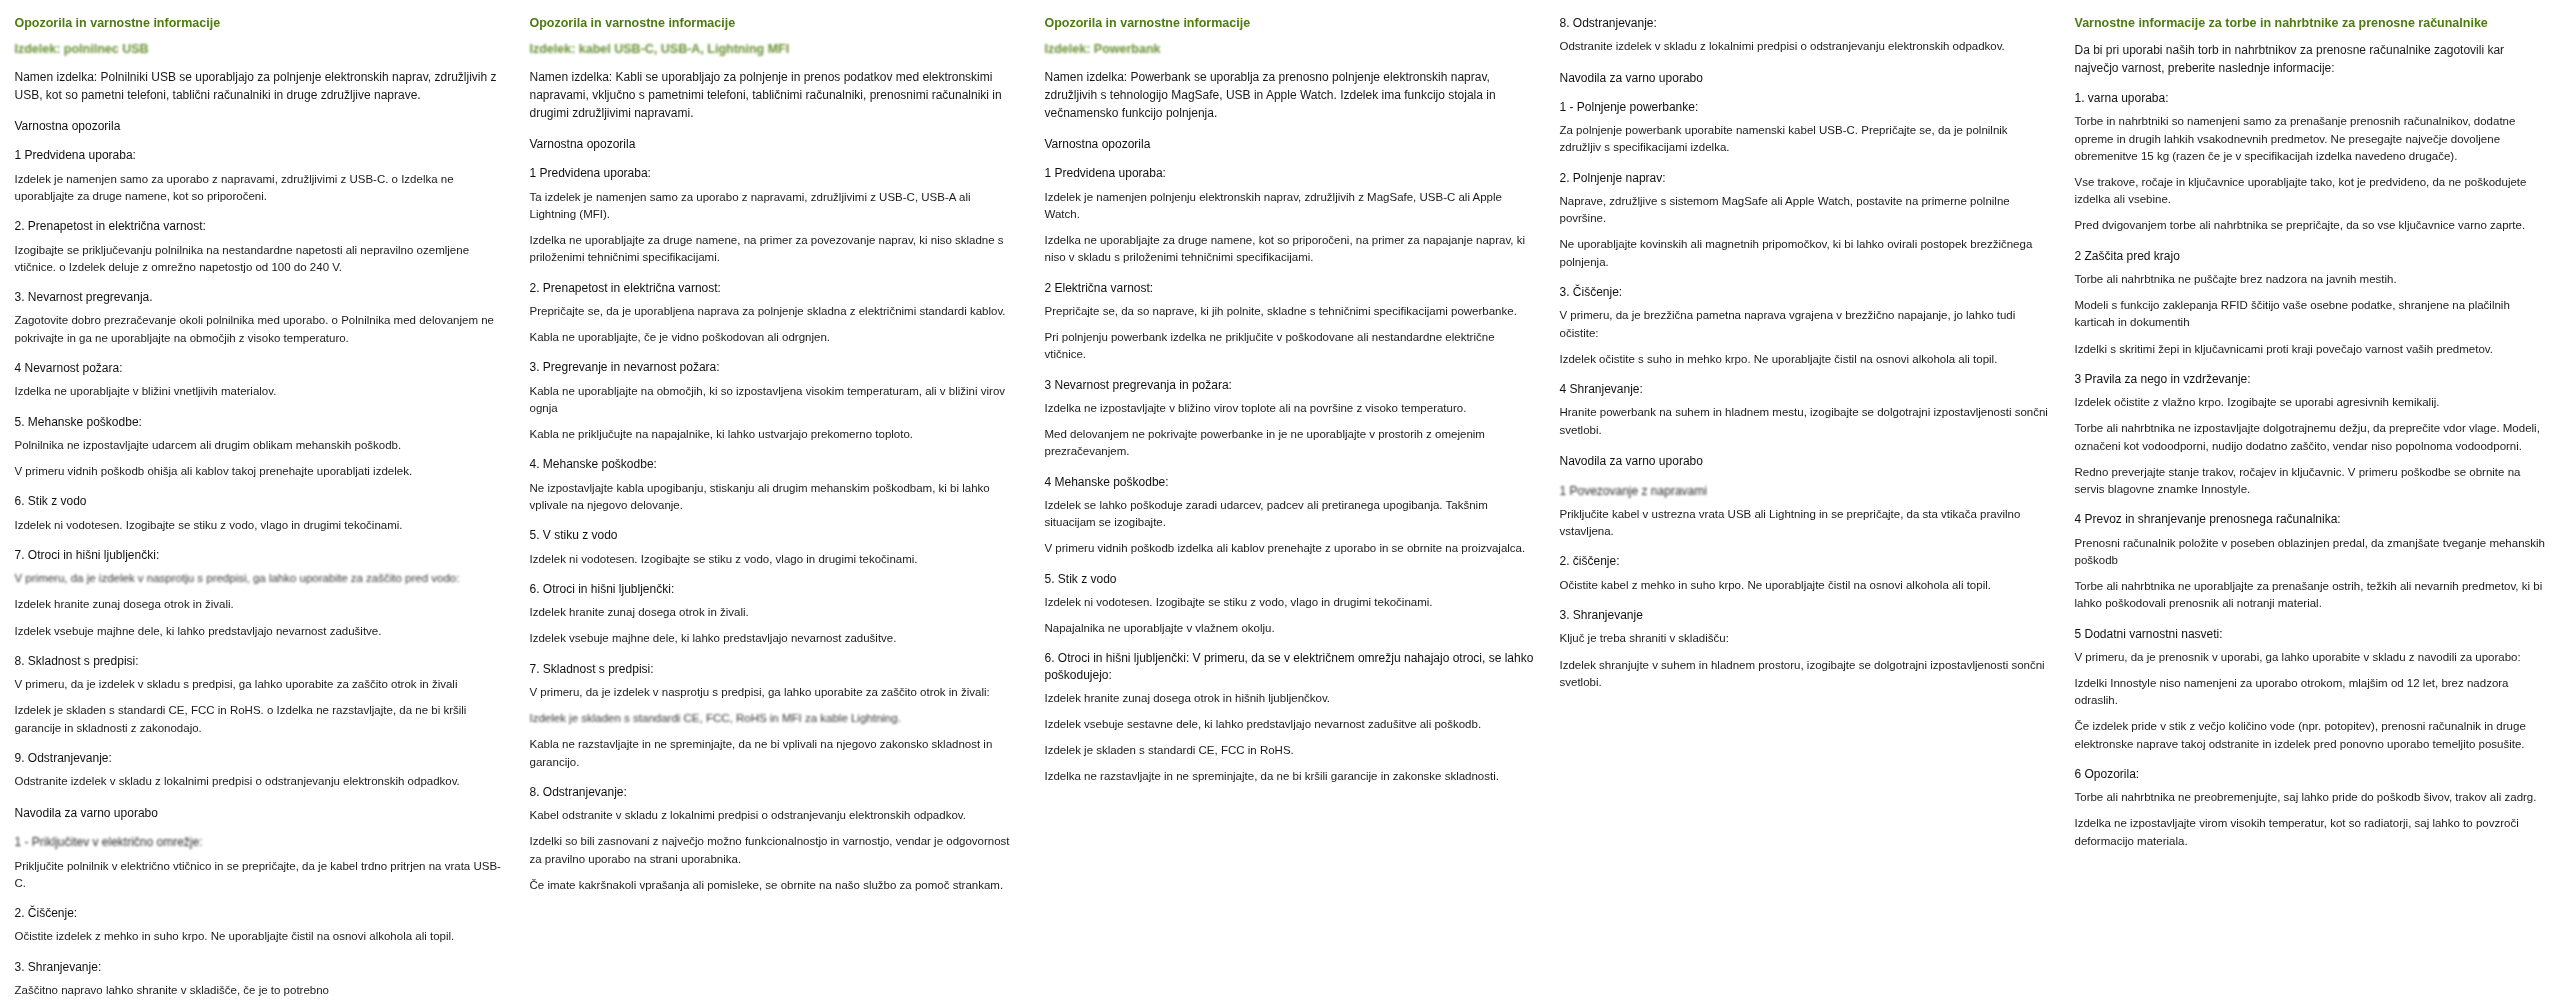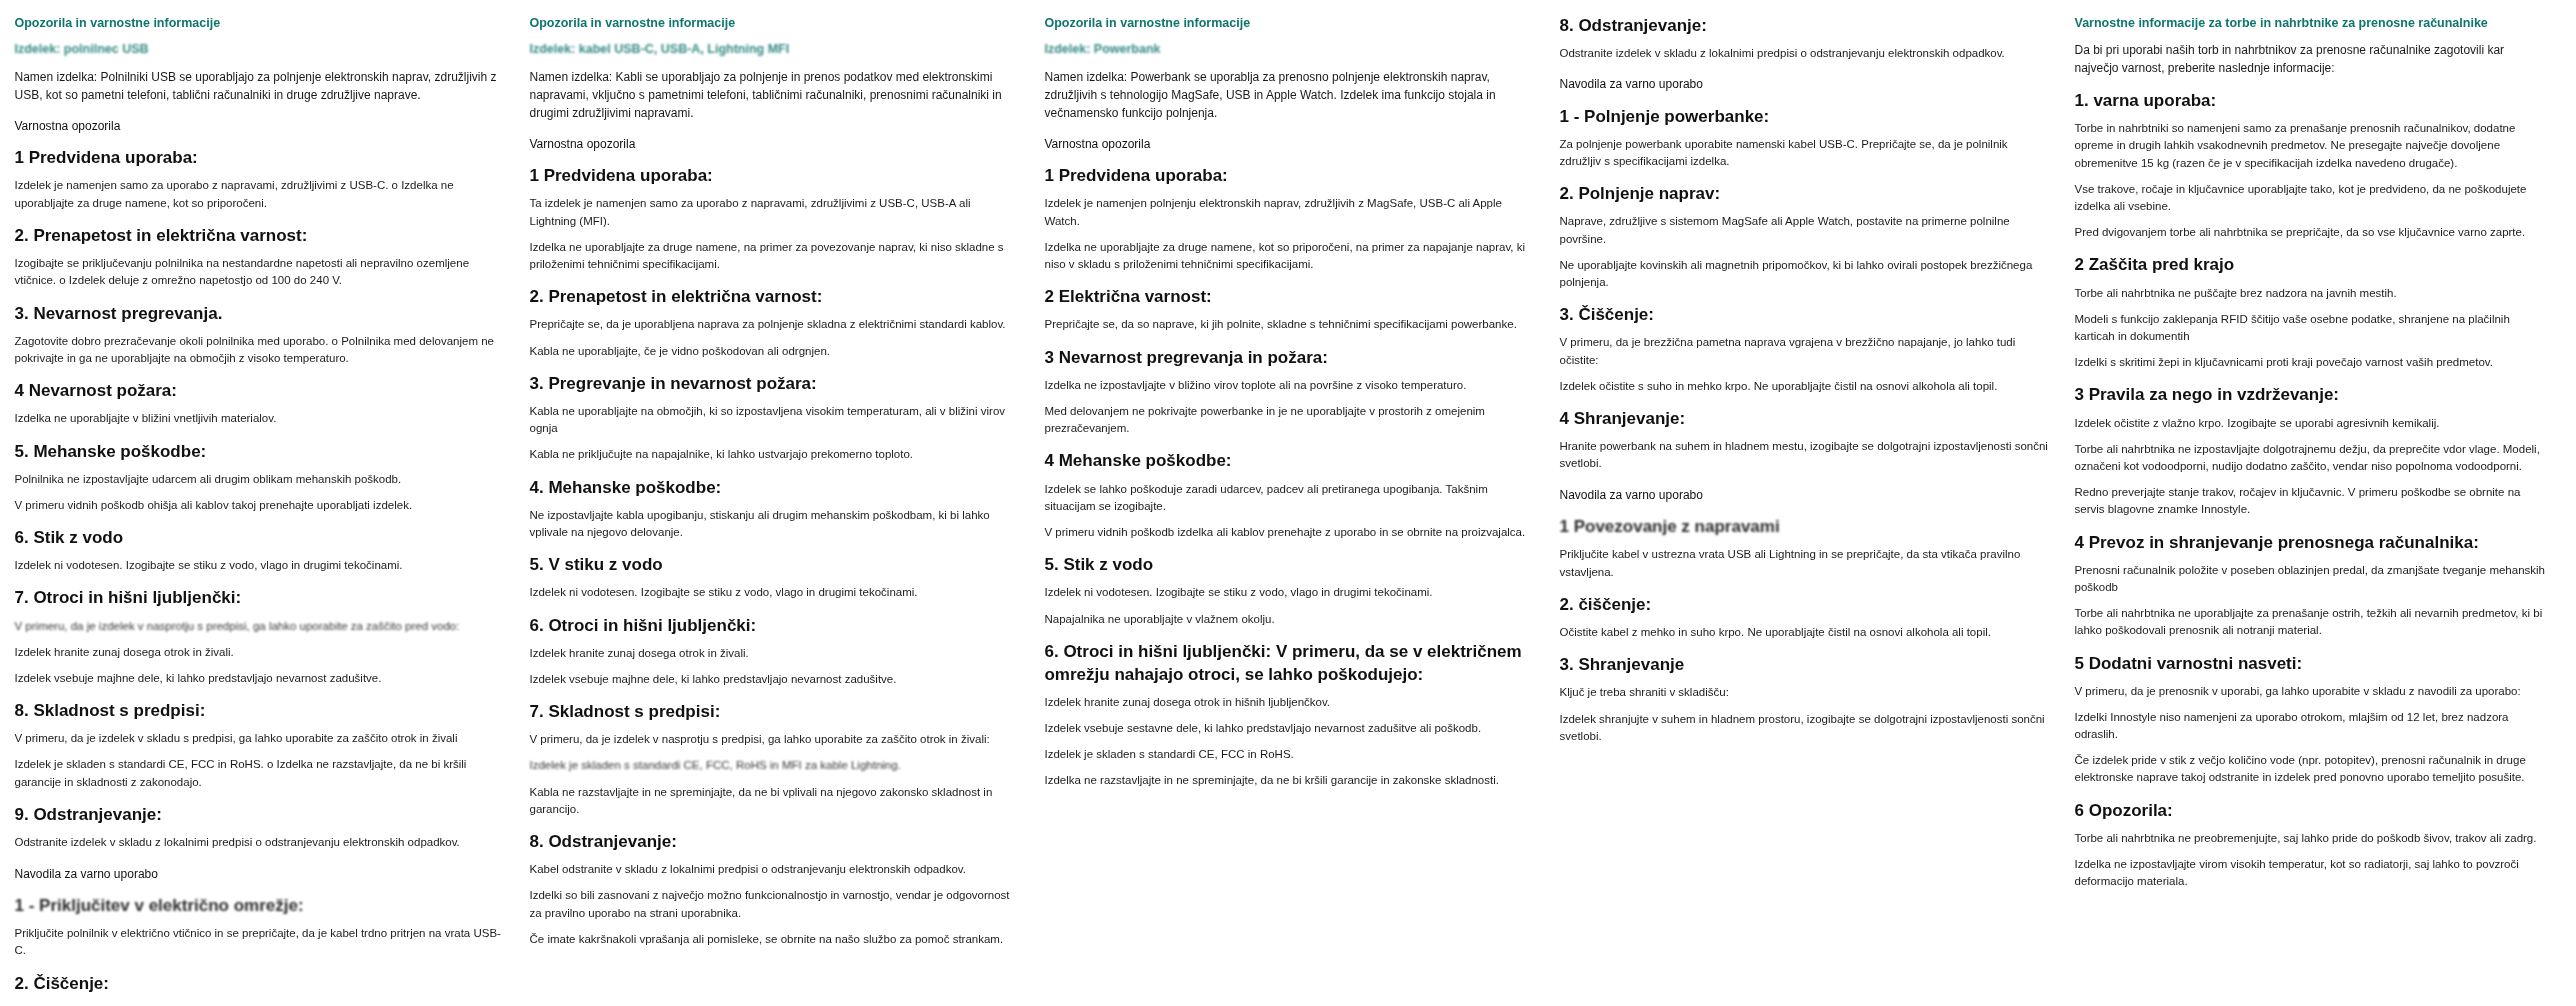--- a/index.html
+++ b/index.html
@@ -33,32 +33,32 @@
   .col-2 { width: 515px; }
   .col-3 { width: 515px; }
   .col-4 { width: 515px; }
   .col-5 { width: 499px; }
 
   .h-main {
     font-size: 12.5px;
     font-weight: bold;
     line-height: 1.35;
     margin: 0 0 9.7px 0;
-    color: #0f766e;
+    color: #4d7c0f;
   }
   .h-sub {
     font-size: 12px;
     font-weight: normal;
     line-height: 1.35;
     margin: 14.5px 0 8px 0;
     color: #111;
   }
   .h-item {
-    font-size: 17px;
-    font-weight: bold;
+    font-size: 12px;
+    font-weight: normal;
     line-height: 1.35;
     margin: 13px 0 7.2px 0;
     color: #111;
   }
   p.txt {
     font-size: 11.5px;
     line-height: 1.5;
     margin: 0 0 8.9px 0;
     color: #1c1c1c;
   }
@@ -179,20 +179,21 @@
     <p class="lead">Namen izdelka: Powerbank se uporablja za prenosno polnjenje elektronskih naprav, združljivih s tehnologijo MagSafe, USB in Apple Watch. Izdelek ima funkcijo stojala in večnamensko funkcijo polnjenja.</p>
 
     <div class="h-sub">Varnostna opozorila</div>
 
     <div class="h-item">1 Predvidena uporaba:</div>
     <p class="txt">Izdelek je namenjen polnjenju elektronskih naprav, združljivih z MagSafe, USB-C ali Apple Watch.</p>
     <p class="txt">Izdelka ne uporabljajte za druge namene, kot so priporočeni, na primer za napajanje naprav, ki niso v skladu s priloženimi tehničnimi specifikacijami.</p>
 
     <div class="h-item">2 Električna varnost:</div>
     <p class="txt">Prepričajte se, da so naprave, ki jih polnite, skladne s tehničnimi specifikacijami powerbanke.</p>
+    <p class="txt">Pri polnjenju powerbank izdelka ne priključite v poškodovane ali nestandardne električne vtičnice.</p>
 
     <div class="h-item">3 Nevarnost pregrevanja in požara:</div>
     <p class="txt">Izdelka ne izpostavljajte v bližino virov toplote ali na površine z visoko temperaturo.</p>
     <p class="txt">Med delovanjem ne pokrivajte powerbanke in je ne uporabljajte v prostorih z omejenim prezračevanjem.</p>
 
     <div class="h-item">4 Mehanske poškodbe:</div>
     <p class="txt">Izdelek se lahko poškoduje zaradi udarcev, padcev ali pretiranega upogibanja. Takšnim situacijam se izogibajte.</p>
     <p class="txt">V primeru vidnih poškodb izdelka ali kablov prenehajte z uporabo in se obrnite na proizvajalca.</p>
 
     <div class="h-item">5. Stik z vodo</div>

